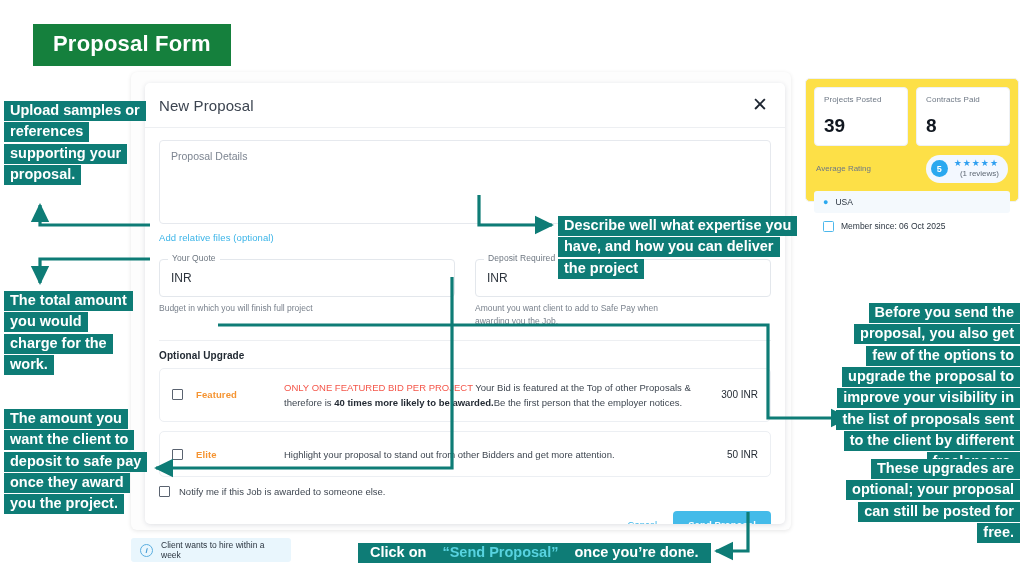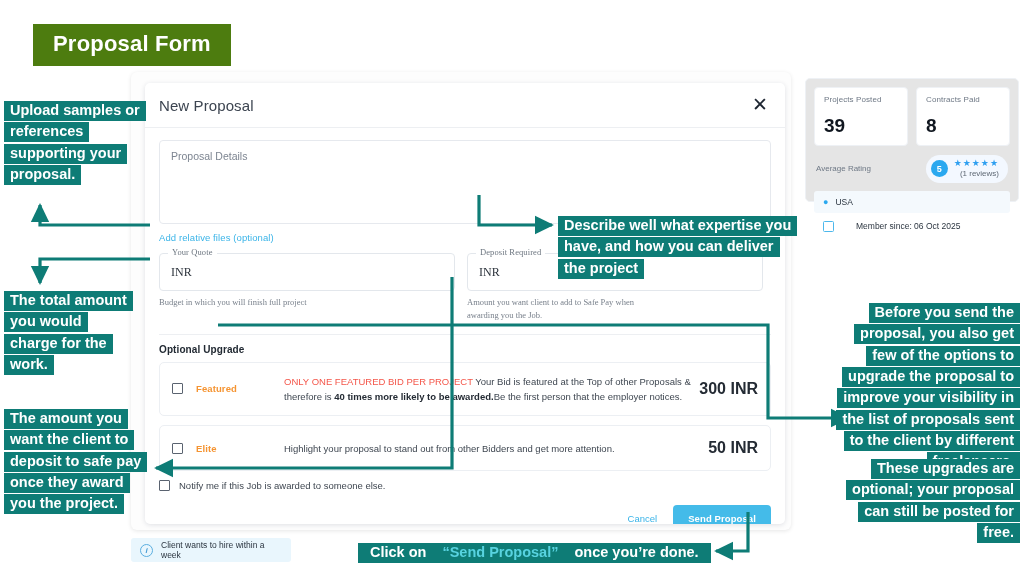--- a/index.html
+++ b/index.html
@@ -6,21 +6,21 @@
   body{
     width:1024px;height:576px;position:relative;overflow:hidden;
     background:#ffffff;
     font-family:"Liberation Sans","DejaVu Sans",sans-serif;
   }
   .stage{position:absolute;inset:0;}
 
   
   .title-badge{
     position:absolute;left:33px;top:24px;
-    background:#4d7c0f;color:#fff;
+    background:#15803d;color:#fff;
     font-size:22px;font-weight:bold;letter-spacing:.2px;
     padding:8px 20px 10px 20px;
     line-height:1.1;
   }
 
   
   .modal-wrap{
     position:absolute;left:131px;top:72px;width:660px;height:458px;
     background:#fdfdfd;border-radius:6px;
     box-shadow:0 1px 4px rgba(0,0,0,.10);
@@ -48,21 +48,21 @@
   .textarea-box{
     width:100%;height:84px;border:1px solid #e6e9ee;border-radius:4px;
     box-sizing:border-box;padding:9px 11px;
   }
   .textarea-ph{font-size:10.5px;color:#7d8591;}
 
   .addfiles{
     margin-top:8px;font-size:9.5px;color:#3ab4e8;letter-spacing:.1px;cursor:pointer;
   }
 
-  .fields{display:flex;gap:12px;margin-top:10px;font-family:Liberation Serif, serif;}
+  .fields{display:flex;gap:20px;margin-top:16px;}
   .field{width:calc(50% - 10px);position:relative;}
   .field-shell{
     border:1px solid #e3e7ec;border-radius:4px;height:38px;
     display:flex;align-items:center;padding:0 11px;box-sizing:border-box;
   }
   .field-legend{
     position:absolute;left:9px;top:-6px;background:#fff;padding:0 4px;
     font-size:8.5px;color:#6d7680;letter-spacing:.1px;
   }
   .field-val{font-size:12px;color:#2c333c;}
@@ -85,21 +85,21 @@
     flex:0 0 auto;margin-right:13px;cursor:pointer;
   }
   .up-name{
     width:88px;flex:0 0 auto;font-size:9.5px;color:#f59432;font-weight:600;letter-spacing:.1px;
   }
   .up-desc{flex:1;font-size:9.5px;color:#3f4751;line-height:1.62;}
   .red{color:#f4564a;}
   .bold{font-weight:bold;color:#242b34;}
   .up-price{
     width:64px;flex:0 0 auto;text-align:right;
-    font-size:16px;font-weight:bold;color:#242b34;
+    font-size:10px;font-weight:normal;color:#242b34;
   }
 
   .notify-row{display:flex;align-items:center;margin-top:4px;}
   .notify-row .cbx{margin-right:9px;}
   .notify-text{font-size:9.5px;color:#3f4751;}
 
   .actions{
     display:flex;align-items:center;justify-content:flex-end;gap:14px;
     margin-top:14px;padding-bottom:14px;
   }
@@ -122,21 +122,21 @@
   .hire-icon{
     width:11px;height:11px;border:1.2px solid #5aaee0;border-radius:50%;
     color:#4b9fd6;font-size:8px;display:flex;align-items:center;justify-content:center;
     margin-right:8px;flex:0 0 auto;font-style:italic;font-weight:bold;
   }
   .hire-text{font-size:8.5px;color:#2b3540;}
 
   
   .stats{
     position:absolute;left:805px;top:78px;width:214px;height:124px;
-    background:#e5e5e5;border:1px solid #eef1f5;border-radius:5px;
+    background:#fde047;border:1px solid #eef1f5;border-radius:5px;
     padding:8px;box-sizing:border-box;
   }
   .stat-row{display:flex;gap:8px;}
   .stat-card{
     flex:1;background:#fff;border:1px solid #eef1f5;border-radius:4px;
     padding:7px 9px 8px 9px;box-sizing:border-box;
   }
   .stat-label{font-size:8px;color:#6e7885;letter-spacing:.1px;}
   .stat-value{font-size:19px;font-weight:bold;color:#10161f;margin-top:12px;line-height:1.1;}
 
@@ -151,21 +151,21 @@
     font-size:9px;font-weight:bold;display:flex;align-items:center;justify-content:center;flex:0 0 auto;
   }
   .rating-right{display:flex;flex-direction:column;align-items:flex-end;line-height:1.1;}
   .stars{color:#2e9ff0;font-size:9px;letter-spacing:1px;}
   .reviews{font-size:8px;color:#5e6874;margin-top:1px;}
 
   .meta-row{
     margin-top:8px;background:#f4f9fd;border-radius:3px;
     display:flex;align-items:center;padding:6px 9px;
   }
-  .meta-row.plain{background:transparent;padding:5px 9px;margin-top:3px;gap:15px;}
+  .meta-row.plain{background:transparent;padding:5px 9px;margin-top:3px;}
   .pin-icon{color:#2aa8ef;font-size:9px;margin-right:7px;}
   .cal-icon{
     width:9px;height:9px;border:1.3px solid #4cb8ec;border-radius:1.5px;margin-right:7px;flex:0 0 auto;
   }
   .meta-text{font-size:8.5px;color:#2b3540;}
 
   
   .callout{
     position:absolute;color:#ffffff;font-weight:bold;
     font-size:14.5px;line-height:1.47;

